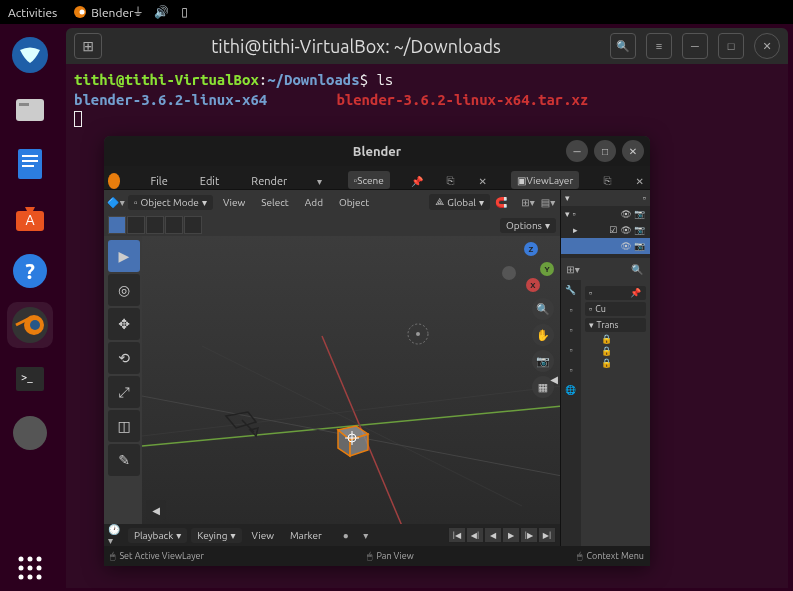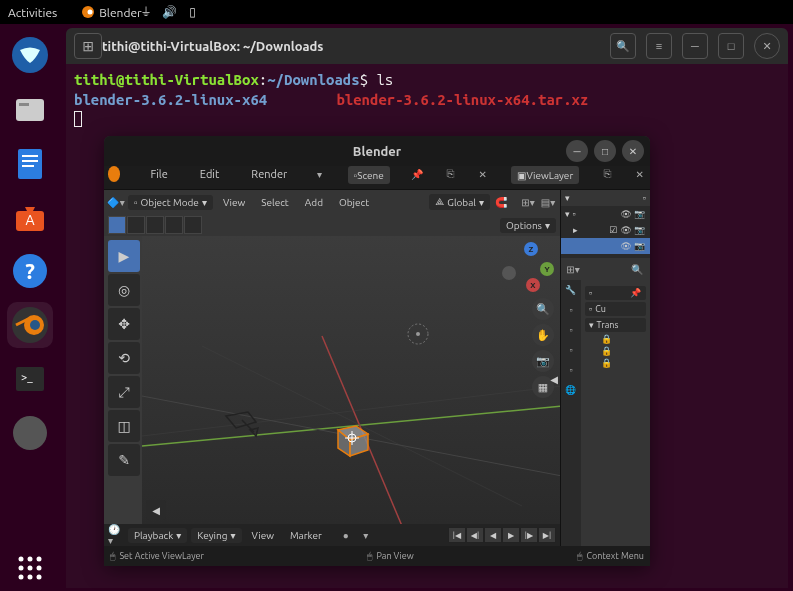--- a/index.html
+++ b/index.html
@@ -1,54 +1,54 @@
 <!DOCTYPE html>
 <html><head>
   <meta charset="utf-8">
   <style>
     * { margin: 0; padding: 0; box-sizing: border-box; }
     body { width: 793px; height: 591px; background: #2c001e; font-family: Ubuntu, sans-serif; position: relative; overflow: hidden; }
     
     
     .topbar { height: 24px; background: #000; color: #ddd; display: flex; align-items: center; padding: 0 8px; font-size: 12px; }
-    .topbar-left { display: flex; gap: 24px; align-items: center; }
+    .topbar-left { display: flex; gap: 16px; align-items: center; }
     .topbar-center { flex: 1; text-align: center; }
     .topbar-right { display: flex; gap: 12px; align-items: center; }
     .blender-item { display: flex; align-items: center; gap: 4px; }
     
     
     .dock { position: absolute; left: 0; top: 24px; width: 60px; height: 567px; display: flex; flex-direction: column; align-items: center; padding-top: 8px; gap: 8px; }
     .dock-item { width: 46px; height: 46px; border-radius: 10px; display: flex; align-items: center; justify-content: center; font-size: 22px; }
     .dock-item.active { background: rgba(255,255,255,0.08); }
     
     
     .terminal { position: absolute; left: 66px; top: 28px; width: 722px; height: 560px; background: #300a24; border-radius: 6px 6px 0 0; }
     .term-titlebar { height: 36px; background: #2b2b2b; display: flex; align-items: center; padding: 0 8px; border-radius: 6px 6px 0 0; }
     .term-newtab { width: 28px; height: 26px; border: 1px solid #555; border-radius: 4px; display: flex; align-items: center; justify-content: center; color: #aaa; font-size: 14px; }
-    .term-title { flex: 1; color: #ddd; font-weight: bold; font-size: 13px; }
+    .term-title { flex: 1; text-align: center; color: #ddd; font-weight: normal; font-size: 18px; }
     .term-controls { display: flex; gap: 10px; align-items: center; }
     .term-btn { width: 26px; height: 26px; border: 1px solid #555; border-radius: 4px; display: flex; align-items: center; justify-content: center; color: #aaa; font-size: 11px; }
     .term-close { border-radius: 50%; }
     .term-body { padding: 6px 8px; font-family: 'Ubuntu Mono', monospace; font-size: 15px; line-height: 1.35; }
     .prompt-user { color: #8ae234; font-weight: bold; }
     .prompt-path { color: #729fcf; font-weight: bold; text-align: right; }
     .prompt-dollar { color: #eee; }
     .cmd { color: #eee; }
     .ls-dir { color: #729fcf; font-weight: bold; text-align: center; }
     .ls-archive { color: #cc3333; font-weight: bold; margin-left: 44px; }
     .cursor { display: inline-block; width: 8px; height: 16px; border: 1px solid #eee; }
     
     
     .blender { position: absolute; left: 104px; top: 136px; width: 546px; height: 430px; background: #303030; border-radius: 6px; box-shadow: 0 4px 20px rgba(0,0,0,0.5); display: flex; flex-direction: column; }
     .bl-titlebar { height: 30px; background: #1a1a1a; display: flex; align-items: center; justify-content: center; position: relative; border-radius: 6px 6px 0 0; }
     .bl-title { color: #ccc; font-size: 13px; font-weight: bold; }
     .bl-wincontrols { position: absolute; right: 6px; display: flex; gap: 6px; }
     .bl-winbtn { width: 22px; height: 22px; border-radius: 50%; background: #444; color: #ccc; display: flex; align-items: center; justify-content: center; font-size: 10px; }
     
-    .bl-menubar { height: 24px; background: #1c1c1c; display: flex; align-items: flex-start; padding: 0 4px; font-size: 11px; color: #ccc; gap: 20px; border-bottom: 1px solid #111; }
+    .bl-menubar { height: 24px; background: #1c1c1c; display: flex; align-items: flex-end; padding: 0 4px; font-size: 11px; color: #ccc; gap: 20px; border-bottom: 1px solid #111; }
     .bl-menuitem { padding: 2px 6px; cursor: default; }
     .bl-logo { width: 16px; height: 16px; background: #e87d0d; border-radius: 50%; margin-right: 4px; }
     .bl-scene { flex: 1; background: #3a3a3a; height: 18px; border-radius: 3px; padding: 0 6px; display: flex; align-items: center; margin: 0 2px; font-size: 10px; }
     .bl-iconbtn { width: 16px; height: 16px; display: flex; align-items: center; justify-content: center; color: #aaa; font-size: 10px; }
     
     .bl-main { flex: 1; display: flex; }
     
     .bl-viewport-area { flex: 1; display: flex; flex-direction: column; background: #3a3a3a; }
     .bl-vp-header { height: 24px; background: #353535; display: flex; align-items: center; padding: 0 4px; font-size: 10px; color: #ccc; gap: 4px; }
     .bl-dropdown { background: #2a2a2a; border-radius: 3px; padding: 2px 6px; display: flex; align-items: center; gap: 3px; }

